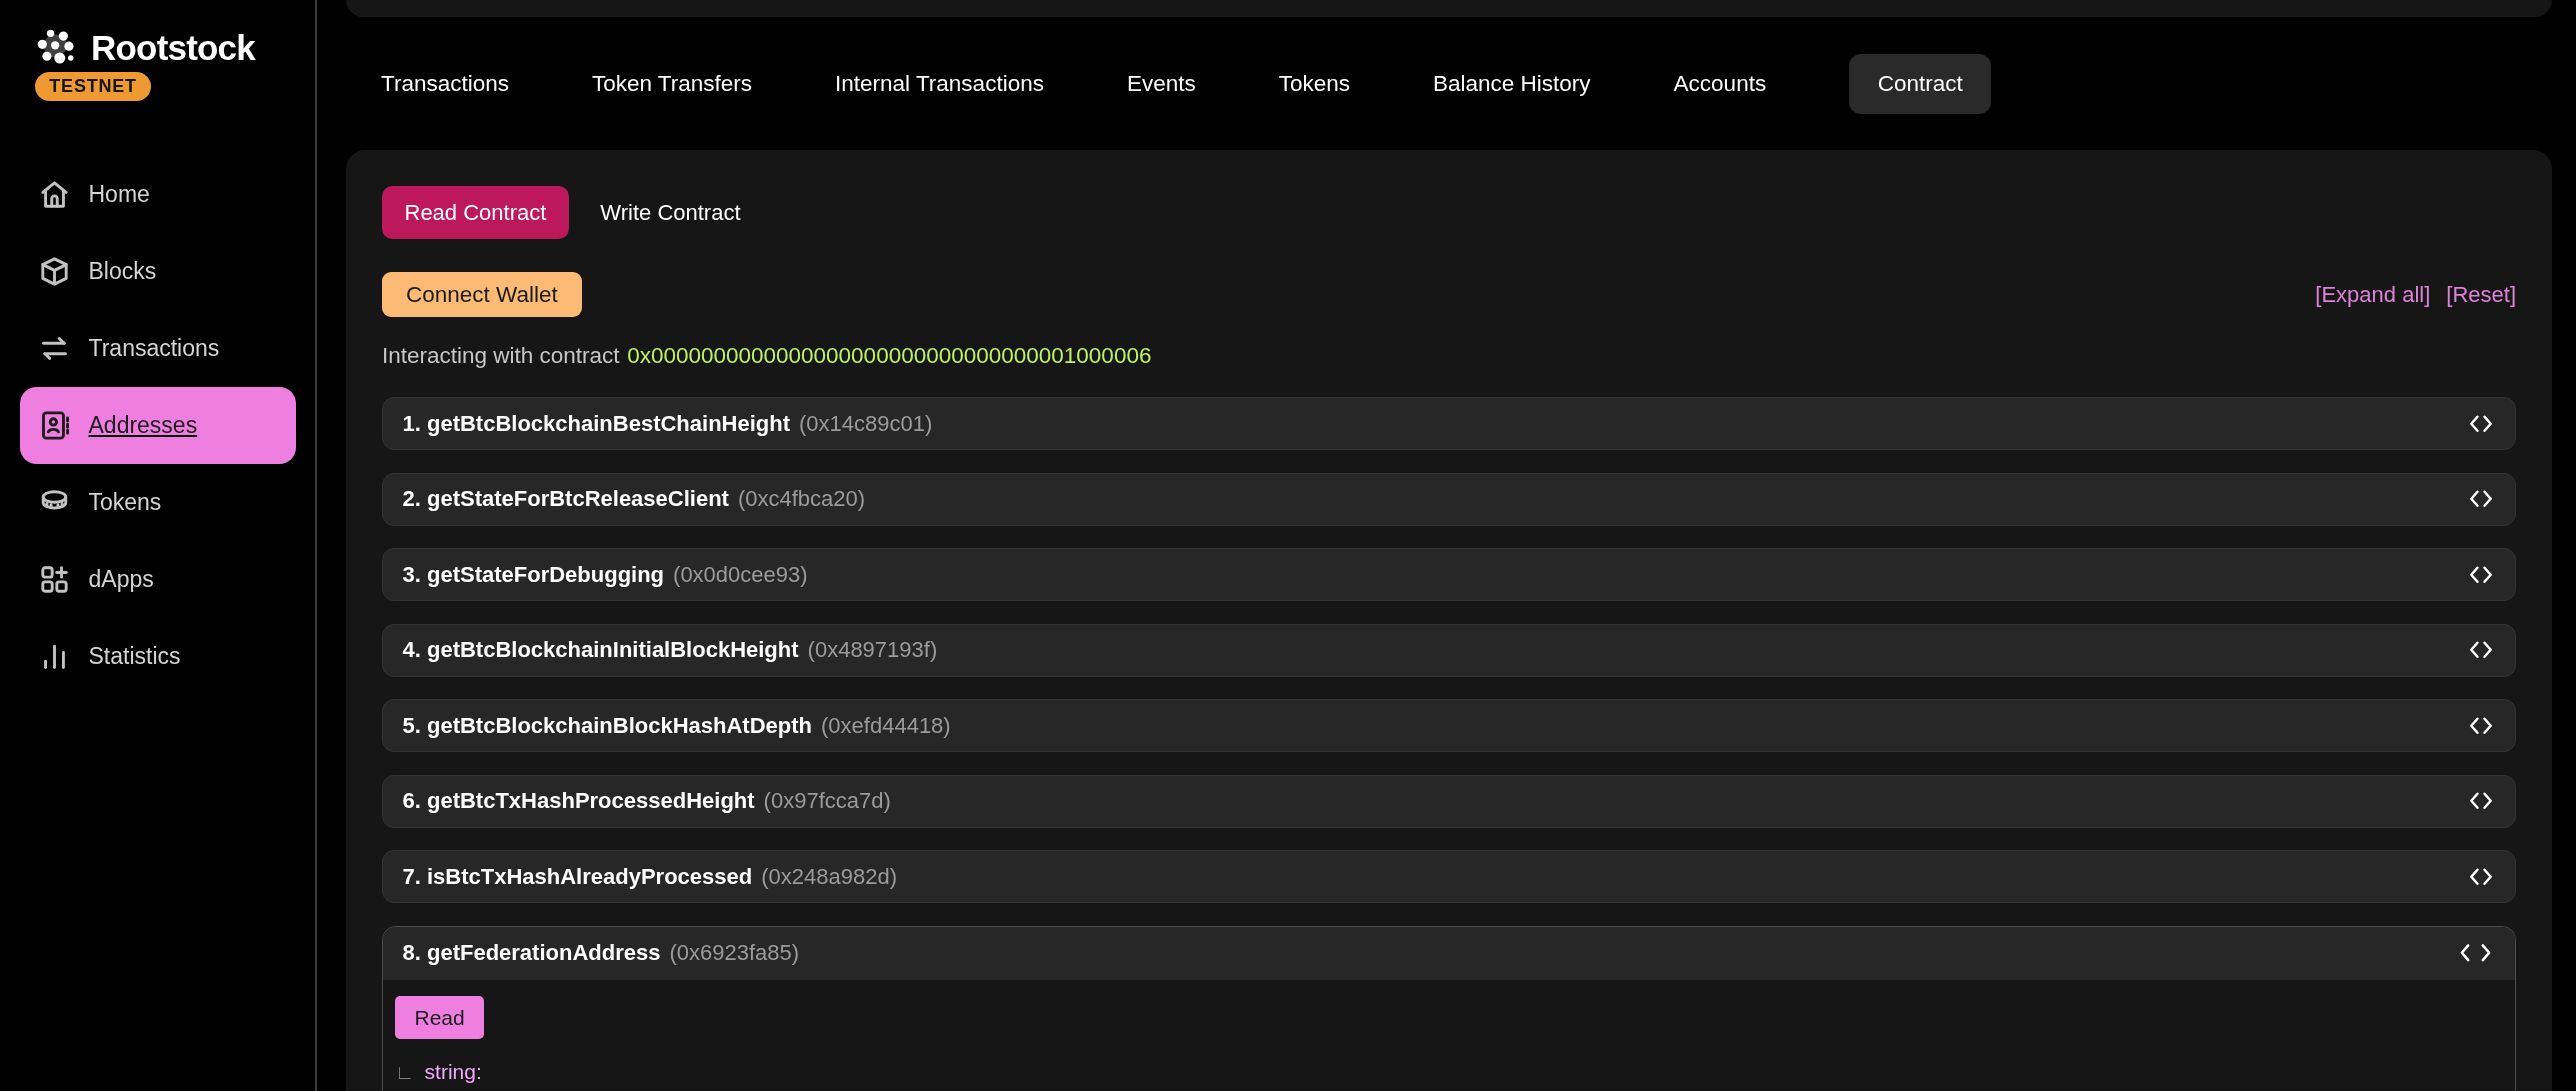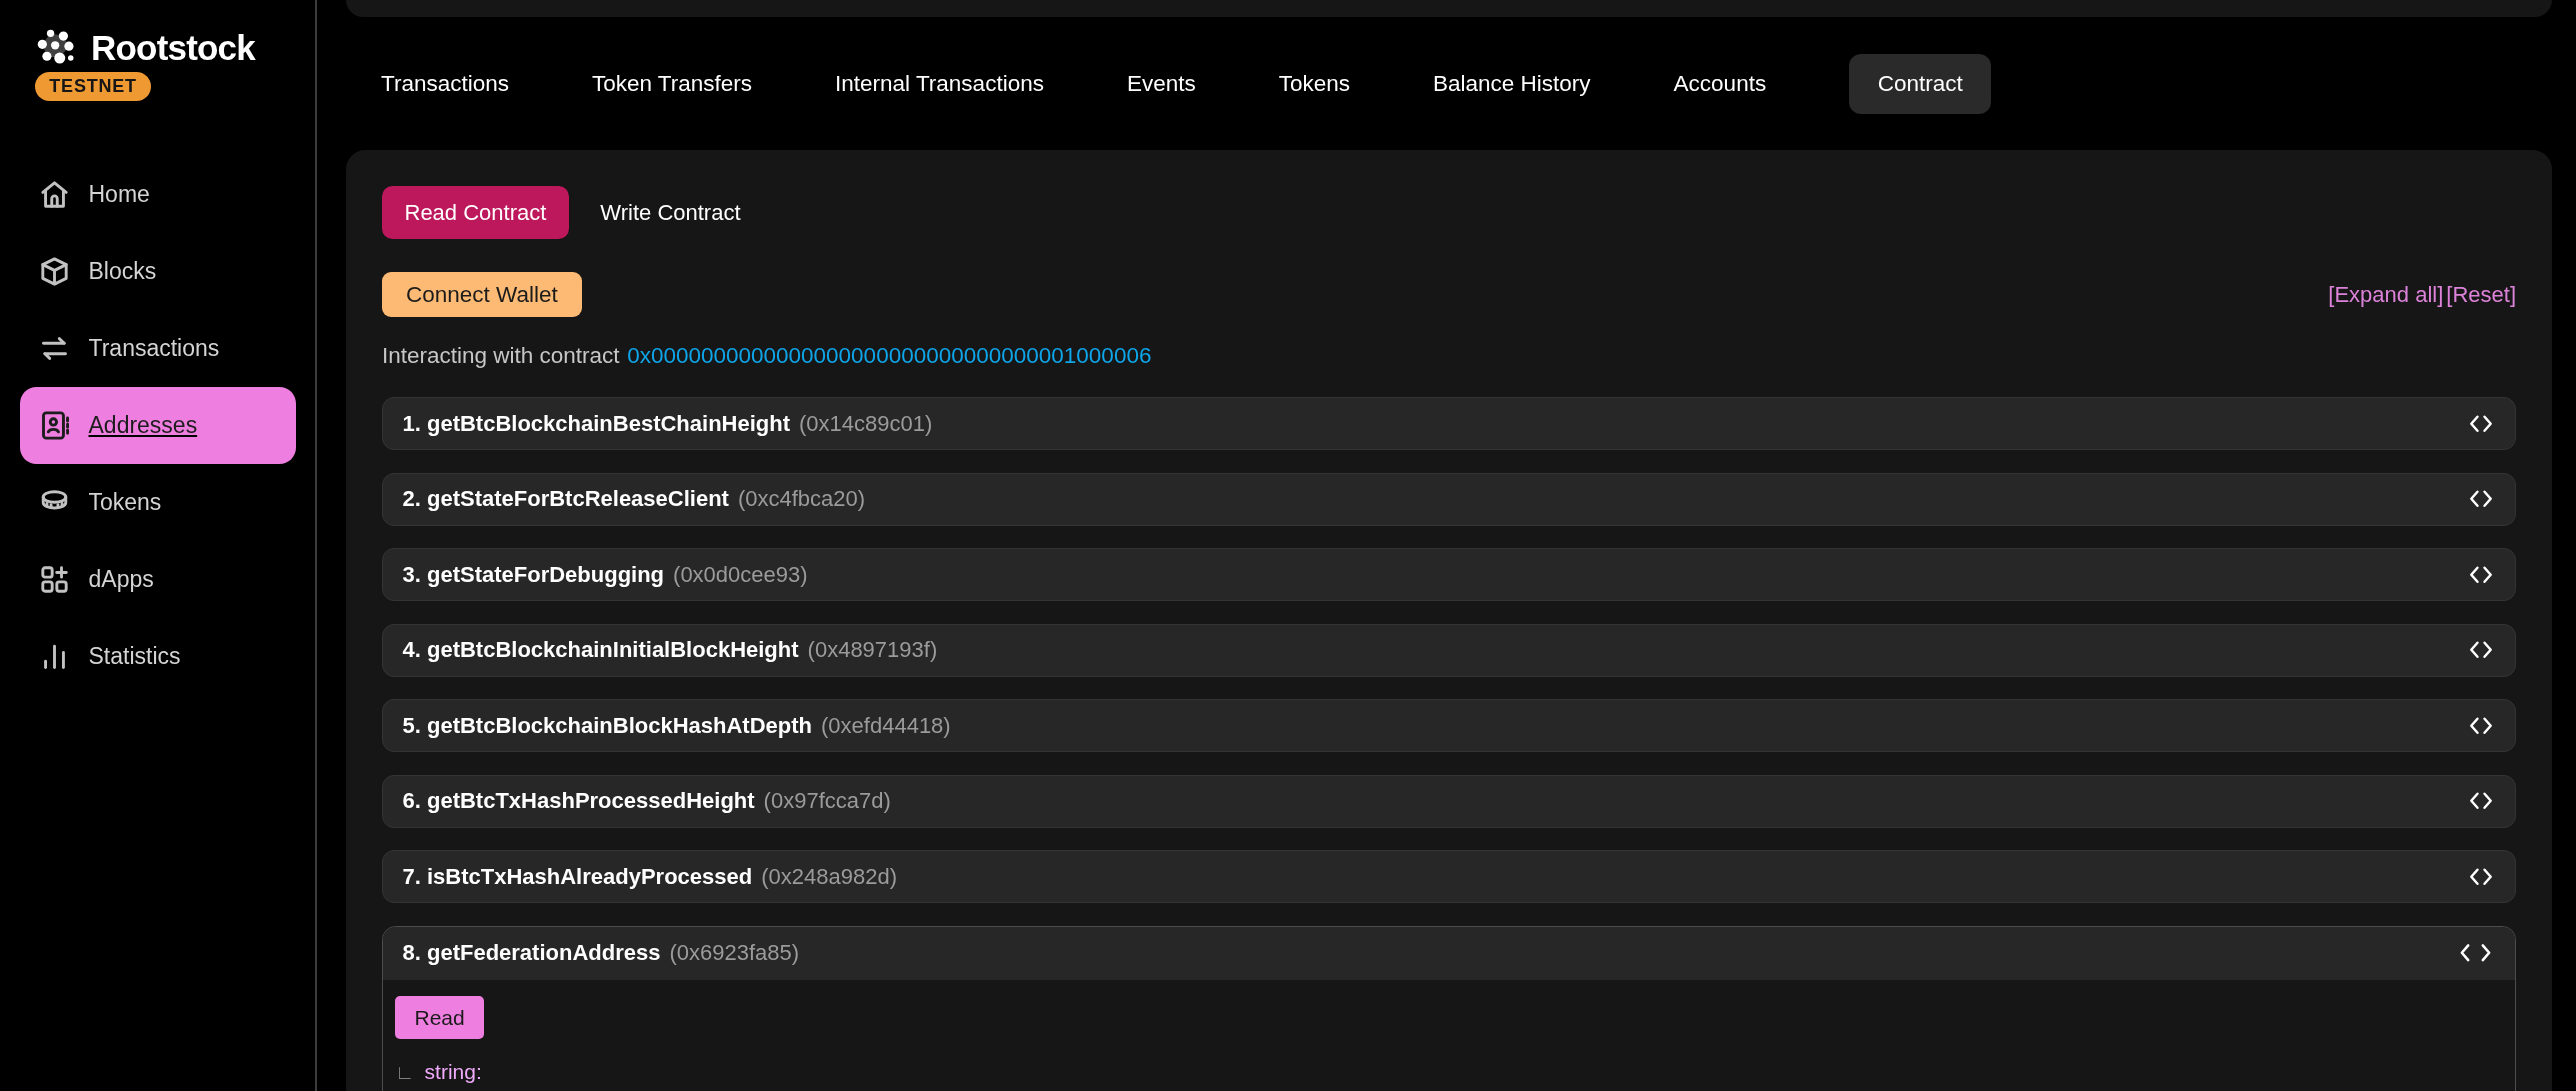--- a/index.html
+++ b/index.html
@@ -38,25 +38,25 @@
   .panel { position:absolute; left:346px; right:24px; top:150px; height:941px;
     background:#161616; border-radius:19.5px 19.5px 0 0; padding:36px; }
 
   .subtabs { display:flex; align-items:center; gap:31.5px; }
   .subtab { font-size:22px; color:#fff; cursor:pointer; }
   .subtab.active { background:#be185d; border-radius:10.5px; height:53px; display:flex; align-items:center; padding:0 22.5px; }
 
   .actions { margin-top:33px; display:flex; justify-content:space-between; align-items:center; }
   .connect { background:#fdba74; color:#1b1b1b; border:none; font-family:inherit;
     font-size:22.5px; font-weight:500; height:45px; padding:0 24px; border-radius:9px; cursor:pointer; }
-  .links { display:flex; gap:3px; }
+  .links { display:flex; gap:16px; }
   .links a { color:#DC82D8; font-size:22px; text-decoration:none; cursor:pointer; }
 
   .interacting { margin-top:25.5px; font-size:22.5px; color:#c7c7c7; }
-  .interacting .addr { color:#0ea5e9; margin-left:7.5px; }
+  .interacting .addr { color:#bef264; margin-left:7.5px; }
 
   .functions { margin-top:28.5px; display:flex; flex-direction:column; gap:22.5px; }
   .func-row { height:53px; background:#272728; border:0.8px solid #343436; border-radius:12px;
     display:flex; align-items:center; padding:0 19.5px; cursor:pointer; }
   .fn-title { font-size:22px; font-weight:600; color:#fff; white-space:pre; }
   .fn-sel { font-size:22px; color:#9b9b9b; margin-left:9px; }
   .code-ic { margin-left:auto; width:30px; height:25.5px; display:inline-flex; color:#fff; }
   .code-ic svg { width:100%; height:100%; }
   .code-ic.wide { width:41px; }
 

